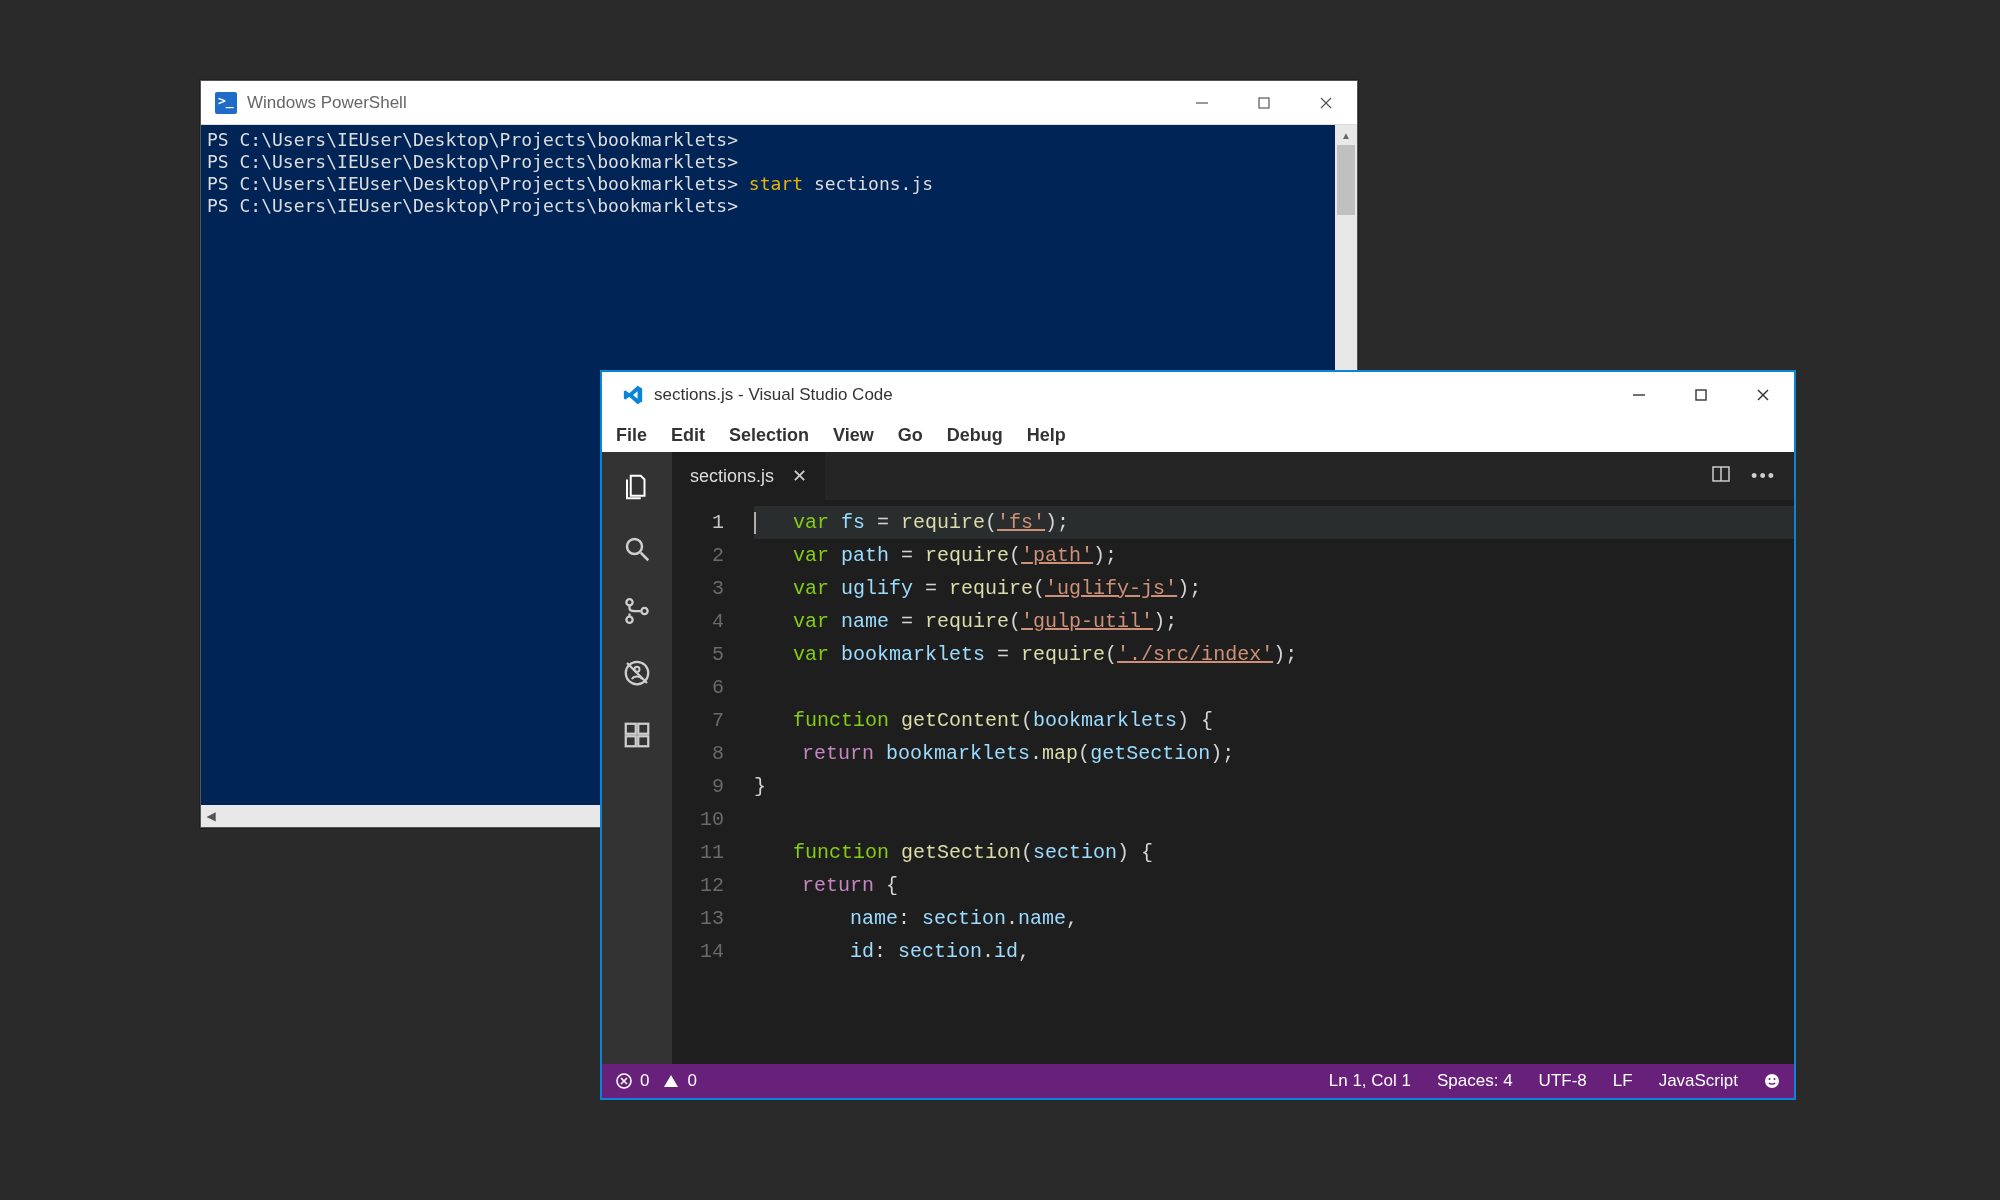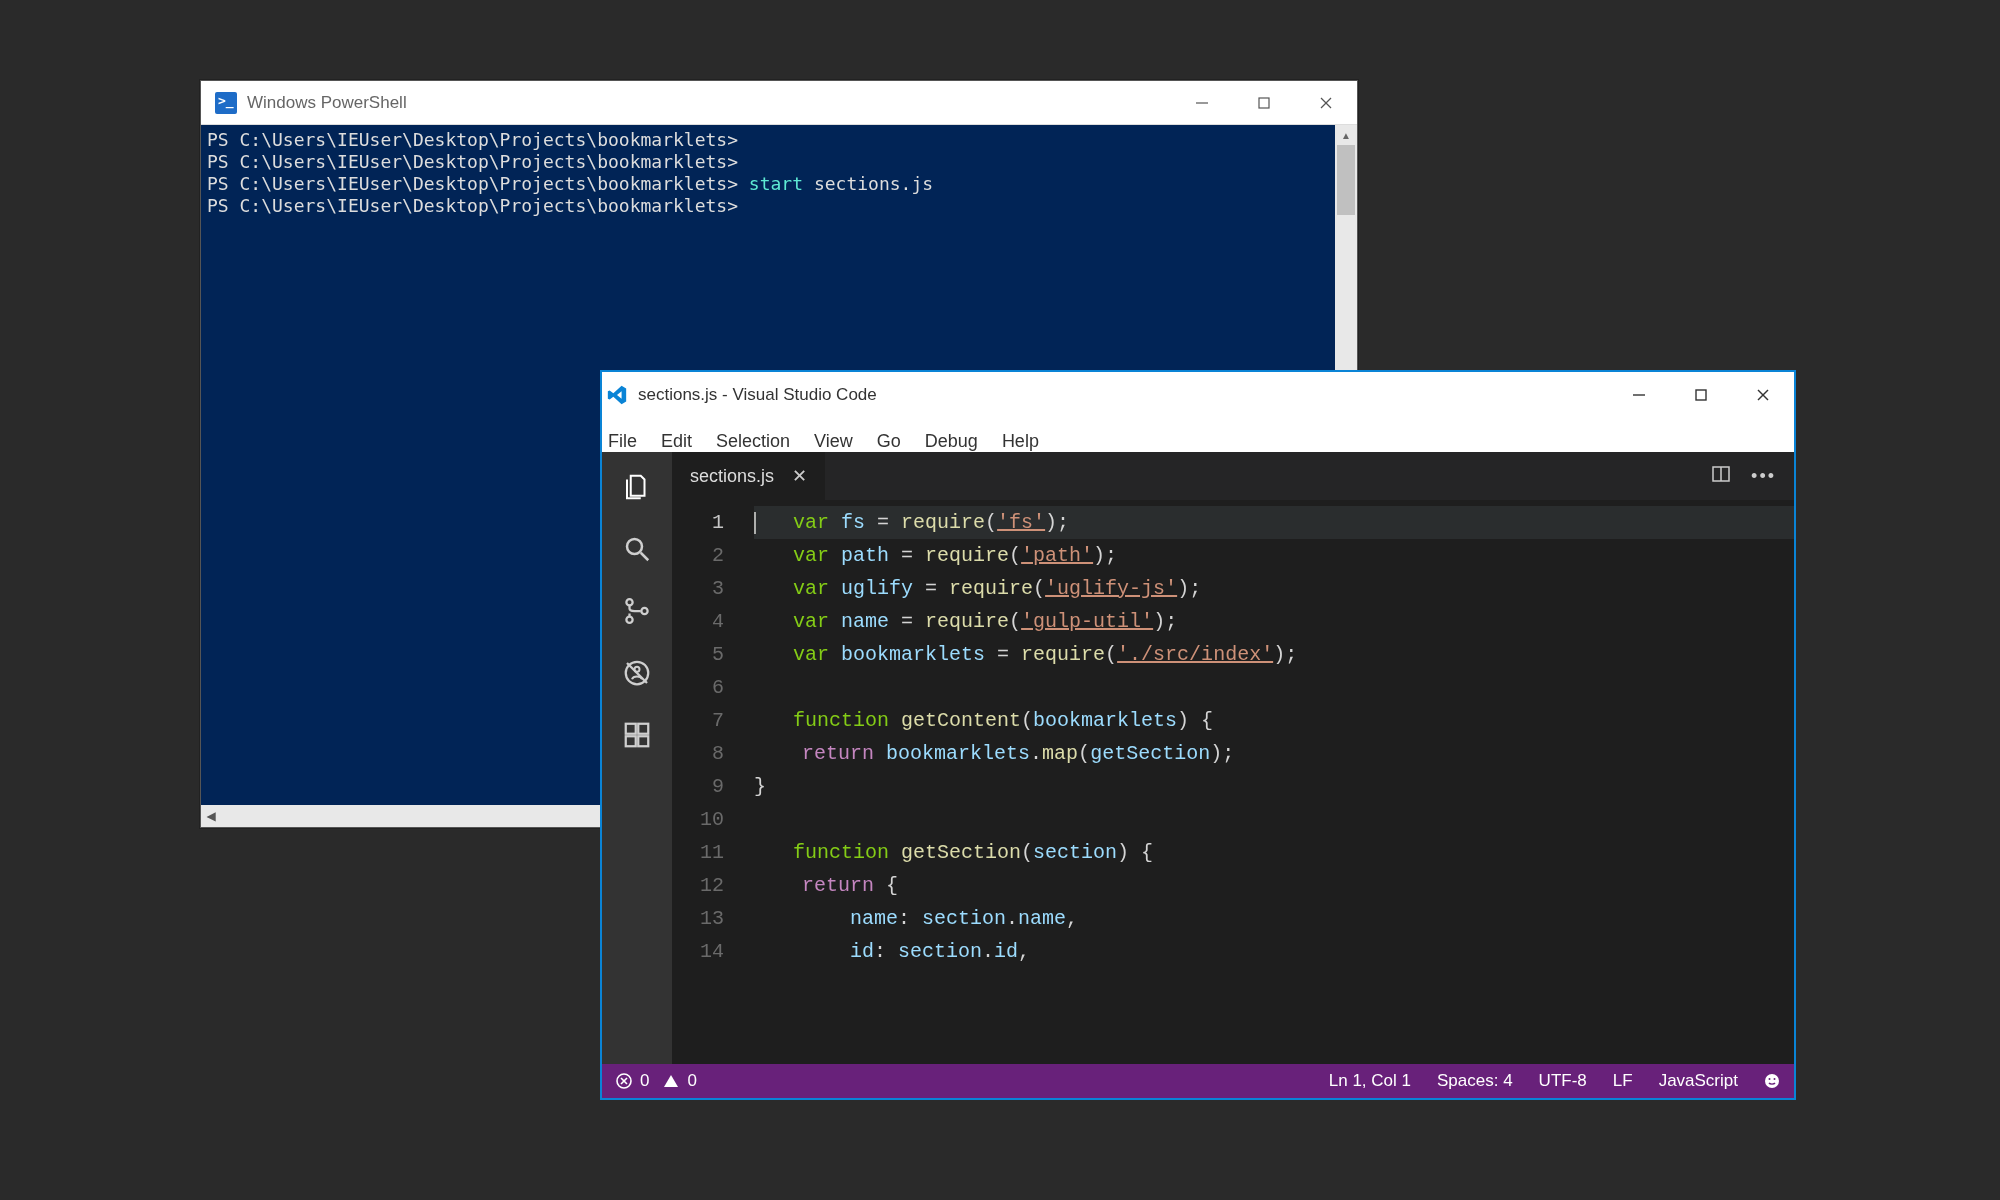--- a/index.html
+++ b/index.html
@@ -63,21 +63,21 @@
     font-family: Consolas, monospace;
     font-size: 18px;
     color: #eee;
     padding: 4px 6px;
     position: relative;
     white-space: pre;
     overflow: hidden;
   }
   .ps-line { line-height: 22px; }
   .ps-prompt { color: #ddd; }
-  .ps-cmd { color: #5eead4; text-align: right; }
+  .ps-cmd { color: #eab308; text-align: right; }
   .ps-arg { color: #ddd; }
   .ps-scrollbar {
     position: absolute; right: 0; top: 44px; bottom: 22px;
     width: 22px; background: #e8e8e8;
   }
   .ps-scrollbar .thumb {
     position: absolute; left: 2px; right: 2px; top: 20px; height: 70px;
     background: #c0c0c0;
   }
   .ps-scrollbar .arrow {
@@ -108,35 +108,35 @@
     background: #fff;
     border: 2px solid #0a84d6;
     display: flex;
     flex-direction: column;
     font-size: 18px;
   }
   .vs-titlebar {
     height: 46px;
     background: #fff;
     display: flex; align-items: center;
-    padding-left: 4px;
+    padding-left: 20px;
   }
   .vs-logo { width: 22px; height: 22px; margin-right: 10px; }
   .vs-titlebar-title { color: #333; font-size: 17px; flex: 1; }
   .vs-ctrls { display: flex; height: 100%; }
   .vs-ctrl {
     width: 62px; display: flex; align-items: center; justify-content: center;
     color: #333;
   }
   .vs-ctrl svg { width: 14px; height: 14px; }
   .vs-menubar {
     height: 34px; background: #fff;
-    display: flex; align-items: flex-end; gap: 24px;
-    padding-left: 6px;
-    color: #333; font-size: 18px;
+    display: flex; align-items: center; gap: 24px;
+    padding-left: 14px;
+    color: #333; font-size: 18px; font-weight: bold;
   }
   .vs-menuitem { cursor: default; }
   .vs-main {
     flex: 1; display: flex; min-height: 0;
     background: #1e1e1e;
   }
   .vs-activitybar {
     width: 70px; background: #333333;
     display: flex; flex-direction: column;
     align-items: center; gap: 28px;

